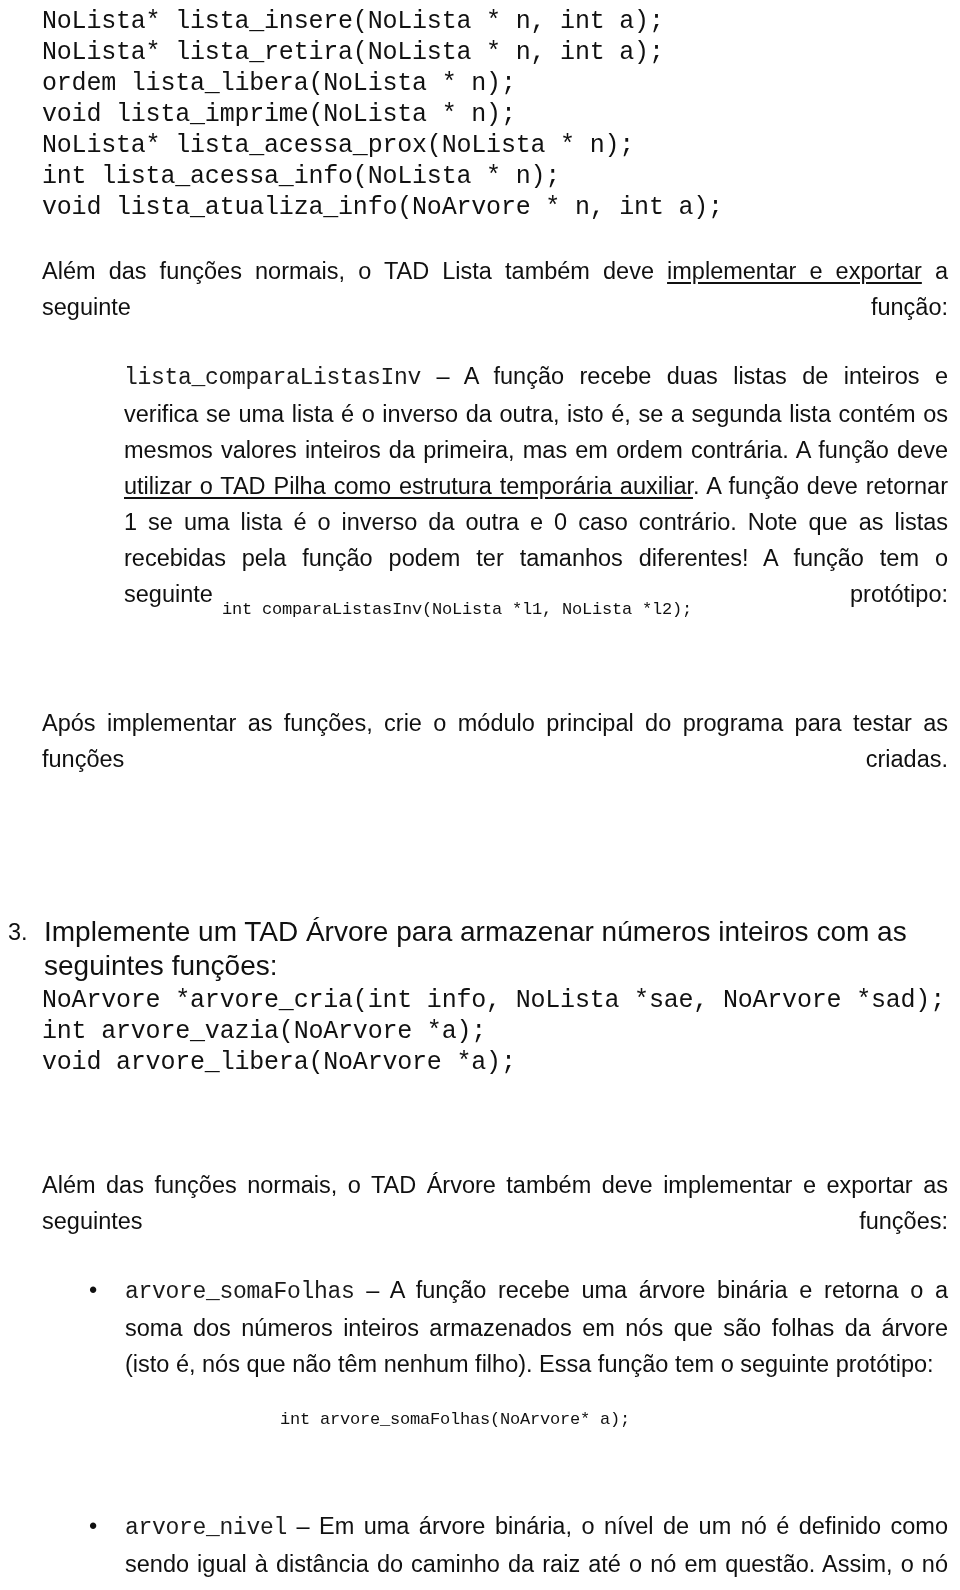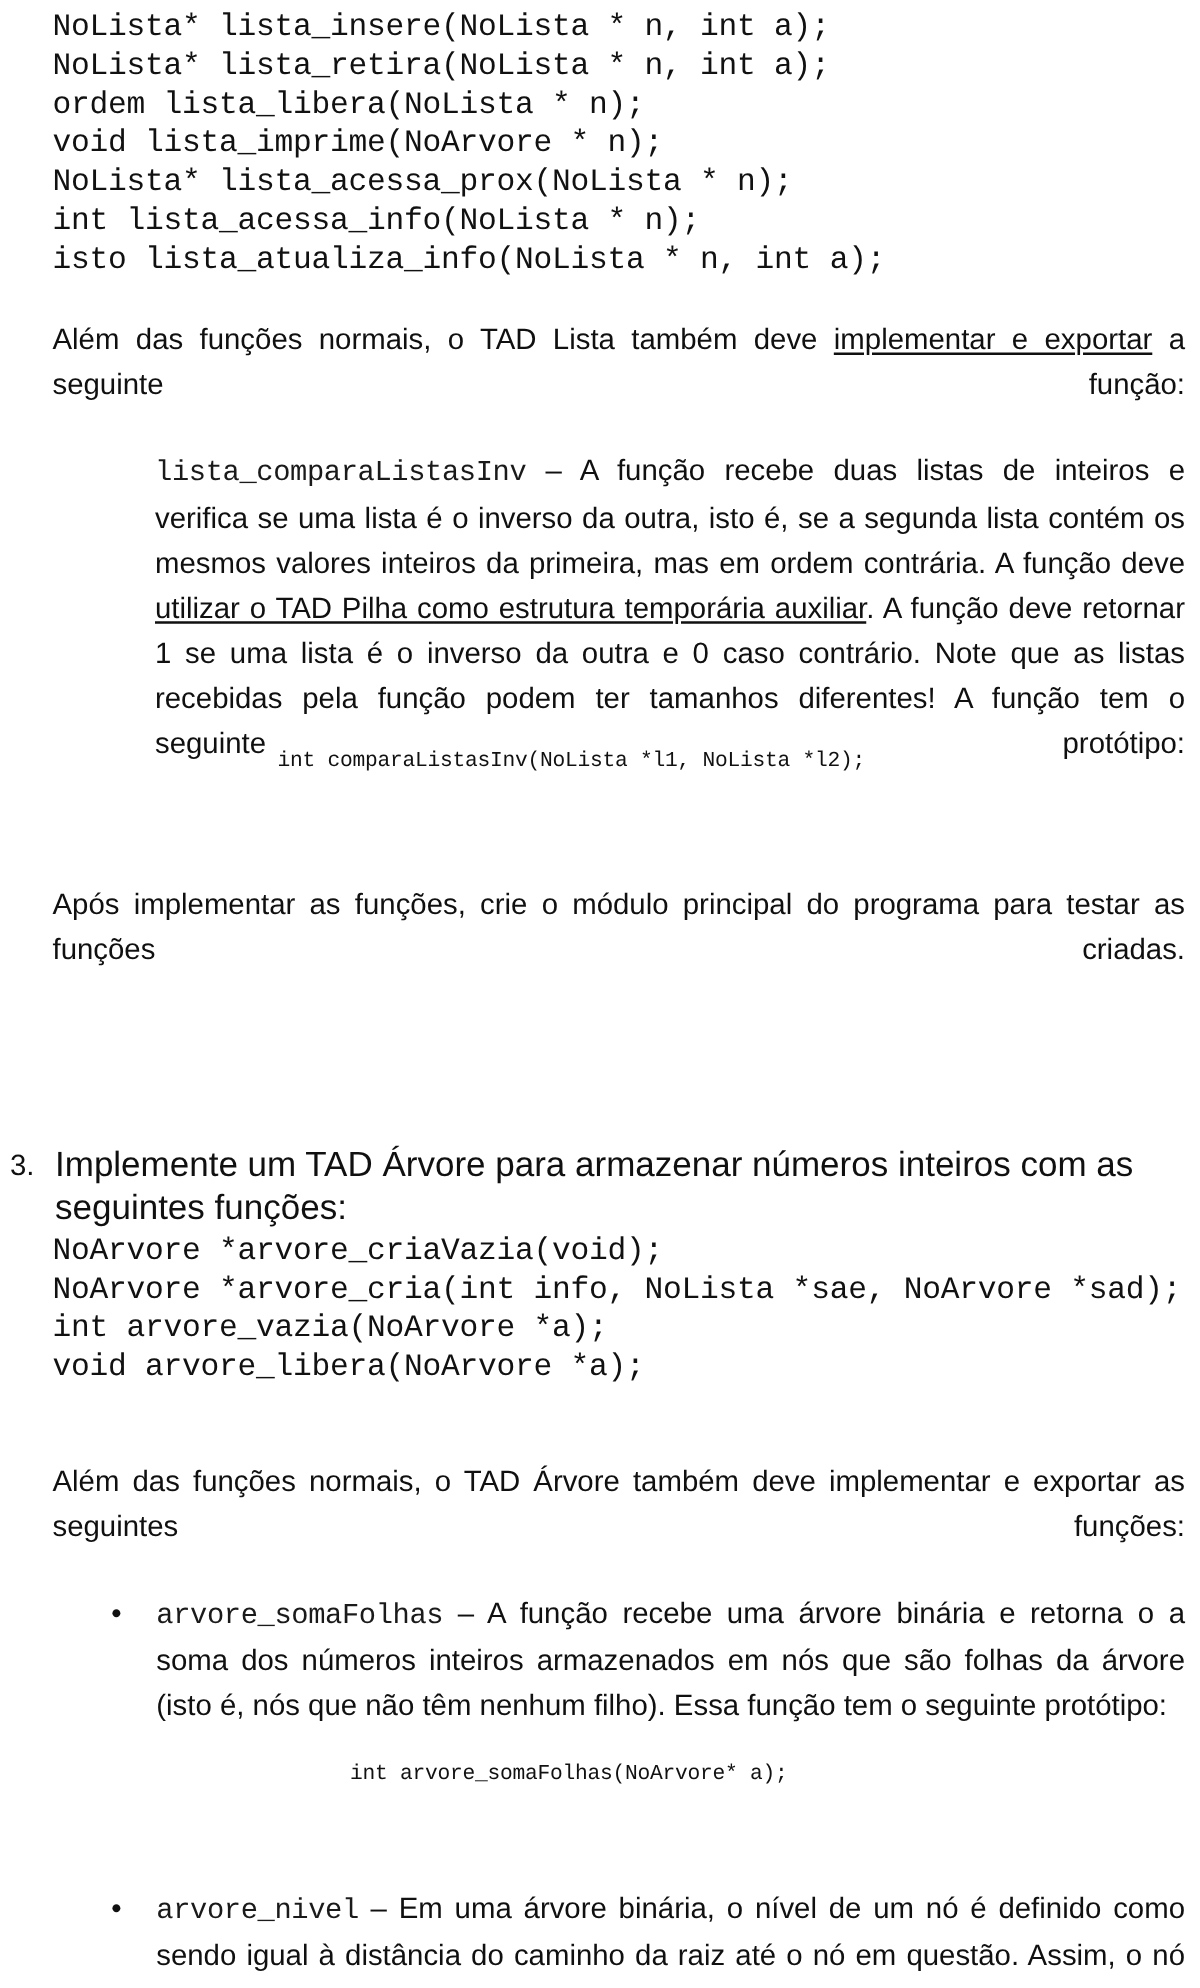--- a/index.html
+++ b/index.html
@@ -120,45 +120,44 @@
 </style>
 </head>
 <body>
 
 <div class="page">
 
   <div class="code-block" style="top: 6px;">
     <div class="code">NoLista* lista_insere(NoLista * n, int a);</div>
     <div class="code">NoLista* lista_retira(NoLista * n, int a);</div>
     <div class="code">ordem lista_libera(NoLista * n);</div>
-    <div class="code">void lista_imprime(NoArvore * n);</div>
+    <div class="code">void lista_imprime(NoLista * n);</div>
     <div class="code">NoLista* lista_acessa_prox(NoLista * n);</div>
     <div class="code">int lista_acessa_info(NoLista * n);</div>
-    <div class="code">isto lista_atualiza_info(NoLista * n, int a);</div>
+    <div class="code">void lista_atualiza_info(NoArvore * n, int a);</div>
   </div>
 
   <div class="para lastline-left" style="left: 42px; top: 253px; width: 906px;">
     <span>Além das funções normais, o TAD Lista também deve </span><u class="ul">implementar e exportar</u><span> a seguinte função:</span>
   </div>
 
   <div class="para lastline-left" style="left: 124px; top: 358px; width: 824px;">
     <span class="mono-inline">lista_comparaListasInv</span><span> – </span><span>A função recebe duas listas de inteiros e verifica se uma lista é o inverso da outra, isto é, se a segunda lista contém os mesmos valores inteiros da primeira, mas em ordem contrária. A função deve </span><u class="ul">utilizar o TAD Pilha como estrutura temporária auxiliar</u><span>. A função deve retornar 1 se uma lista é o inverso da outra e 0 caso contrário. Note que as listas recebidas pela função podem ter tamanhos diferentes! A função tem o seguinte protótipo:</span>
   </div>
 
   <div class="code-center" style="left: 222px; top: 594px;">int comparaListasInv(NoLista *l1, NoLista *l2);</div>
 
   <div class="para lastline-left" style="left: 42px; top: 705px; width: 906px;">Após implementar as funções, crie o módulo principal do programa para testar as funções criadas.</div>
 
   <div class="numitem" style="left: 8px; top: 915px; width: 940px;">
     <div class="num">3.</div>
     <div class="numtext">Implemente um TAD Árvore para armazenar números inteiros com as seguintes funções:</div>
   </div>
 
   <div class="code-block" style="top: 985px;">
-    <div class="code">NoArvore *arvore_criaVazia(void);</div>
     <div class="code">NoArvore *arvore_cria(int info, NoLista *sae, NoArvore *sad);</div>
     <div class="code">int arvore_vazia(NoArvore *a);</div>
     <div class="code">void arvore_libera(NoArvore *a);</div>
   </div>
 
   <div class="para lastline-left" style="left: 42px; top: 1167px; width: 906px;">Além das funções normais, o TAD Árvore também deve implementar e exportar as seguintes funções:</div>
 
   <div class="bulitem" style="left: 85px; top: 1272px; width: 863px;">
     <div class="bullet">•</div>
     <div class="bultext" style="width: 823px;">

